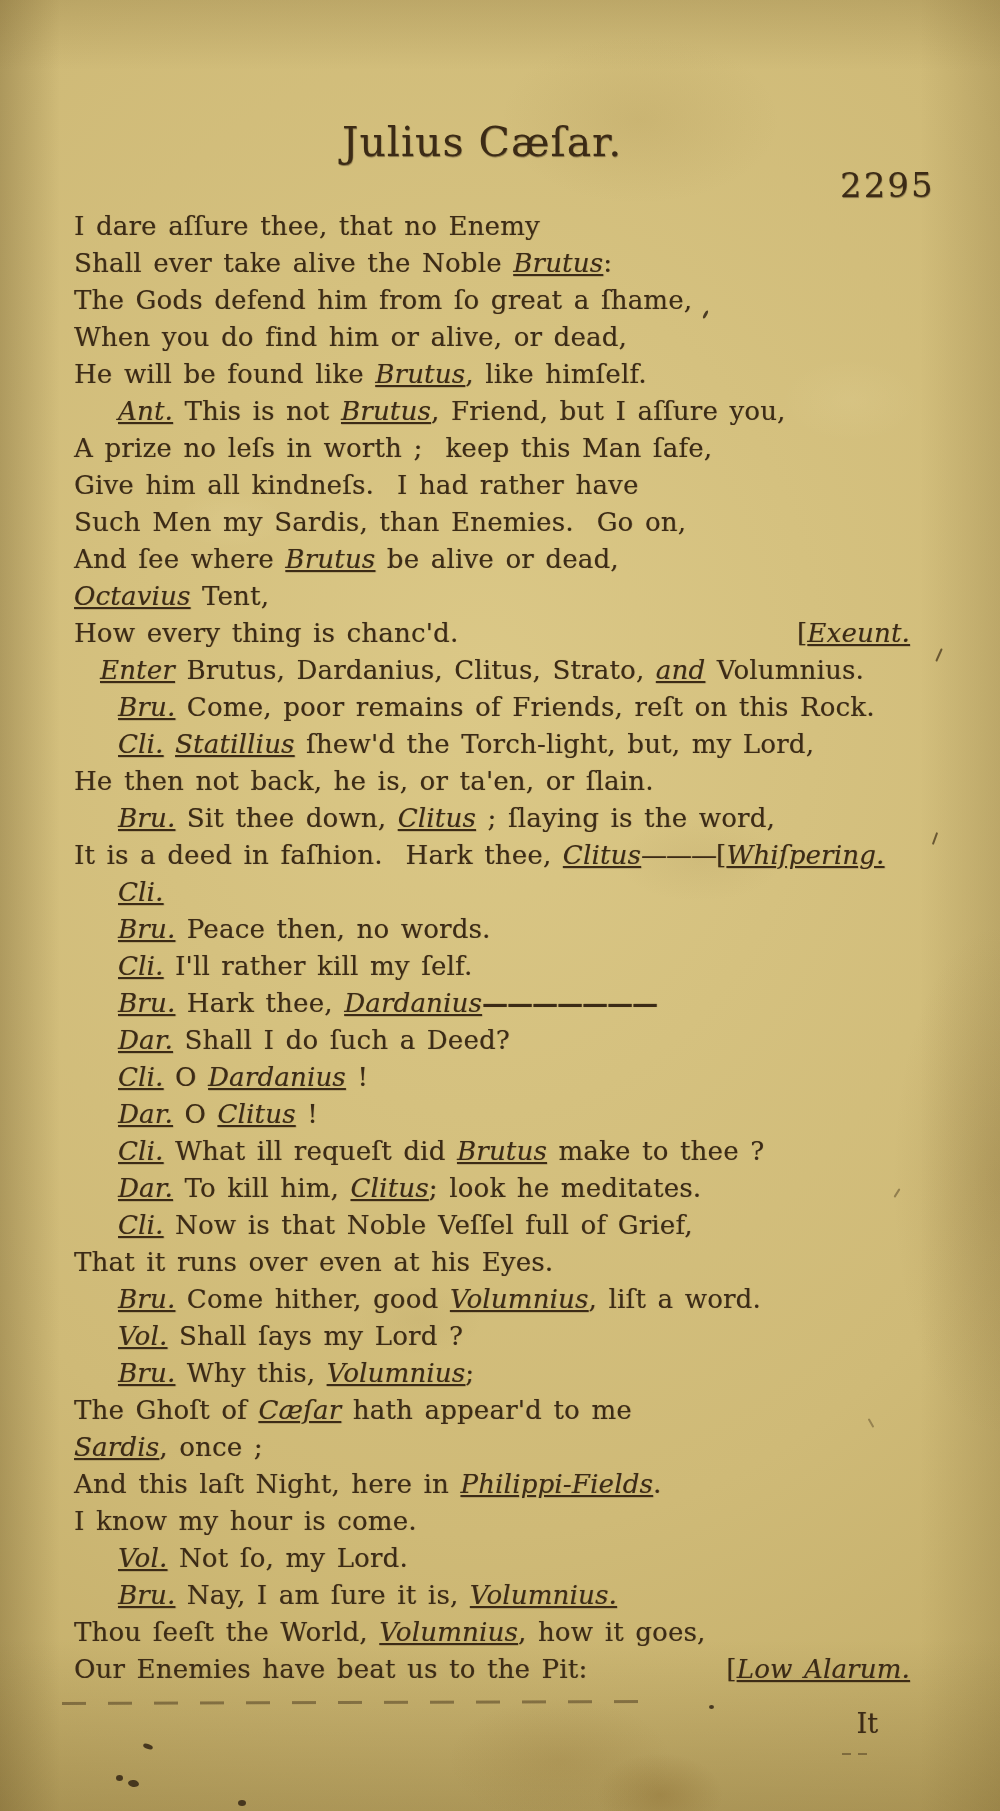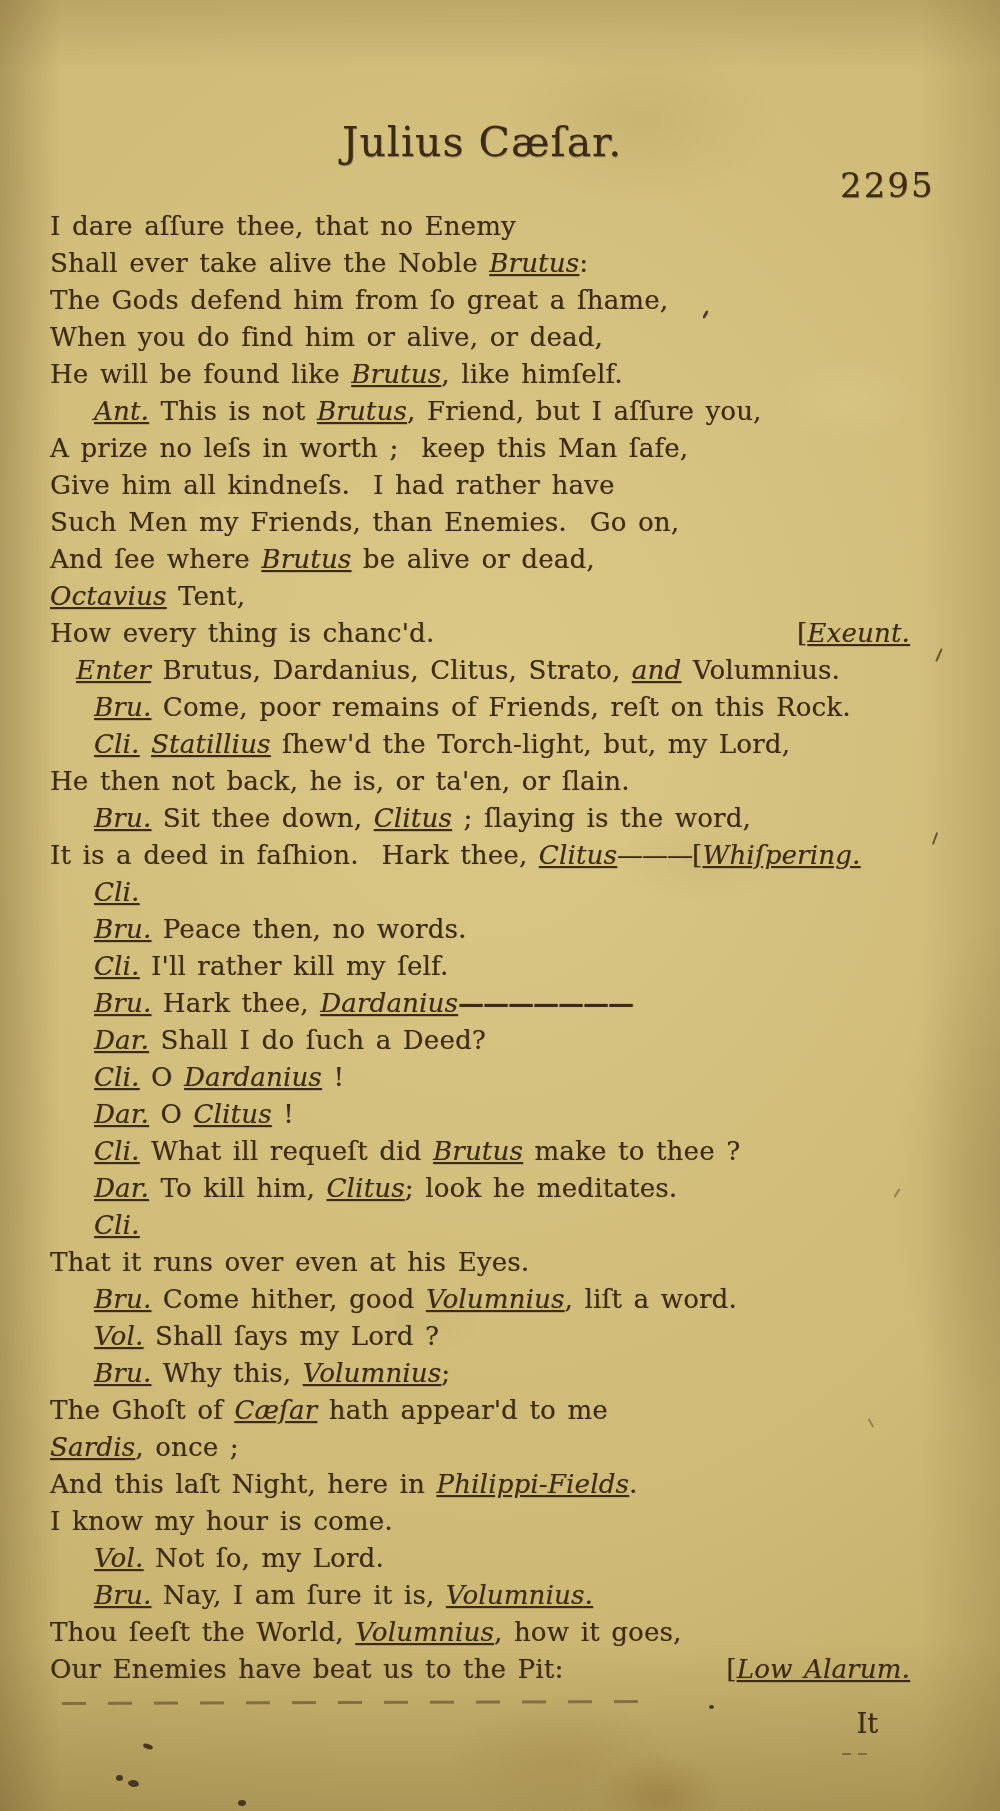--- a/index.html
+++ b/index.html
@@ -39,21 +39,21 @@
     font-size:34px;letter-spacing:2px;
     text-shadow:0.5px 0.5px 0.8px rgba(60,43,22,.5);
     margin-top:39px;
   }
   .text-block{
     position:absolute;top:208px;left:50px;width:860px;
     font-size:26px;
     word-spacing:3px;letter-spacing:0.2px;
     text-shadow:0.4px 0.4px 0.7px rgba(60,43,22,.45);
   }
-  .line{display:flex;align-items:flex-start;height:37px;line-height:37px;white-space:pre;}
+  .line{display:flex;align-items:flex-start;height:37px;line-height:37px;white-space:pre;margin-left:24px;}
   .line span{white-space:pre;}
   .ind1{padding-left:44px;}
   .ind2{padding-left:26px;}
   .it{font-style:italic;text-decoration:underline;}
   .pushright{margin-left:auto;}
   .dash{letter-spacing:-1px;}
   .rule{font-weight:bold;letter-spacing:-1px;}
   .catchword{
     position:absolute;top:1708px;right:122px;
     font-size:27px;font-weight:normal;
@@ -94,40 +94,40 @@
 
   <div class="text-block" id="lines">
       <div class="line"><span class="">I dare aſſure thee, that no Enemy</span></div>
       <div class="line"><span class="">Shall ever take alive the Noble </span><span class="it ">Brutus</span><span class="">:</span></div>
       <div class="line"><span class="">The Gods defend him from ſo great a ſhame,</span></div>
       <div class="line"><span class="">When you do find him or alive, or dead,</span></div>
       <div class="line"><span class="">He will be found like </span><span class="it ">Brutus</span><span class="">, like himſelf.</span></div>
       <div class="line ind1"><span class="it ">Ant.</span><span class=""> This is not </span><span class="it ">Brutus</span><span class="">, Friend, but I aſſure you,</span></div>
       <div class="line"><span class="">A prize no leſs in worth ;  keep this Man ſafe,</span></div>
       <div class="line"><span class="">Give him all kindneſs.  I had rather have</span></div>
-      <div class="line"><span class="">Such Men my Friends, than Enemies.  Go on,</span></div>
+      <div class="line"><span class="">Such Men my Sardis, than Enemies.  Go on,</span></div>
       <div class="line"><span class="">And ſee where </span><span class="it ">Brutus</span><span class=""> be alive or dead,</span></div>
       <div class="line"><span class="it ">Octavius</span><span class=""> Tent,</span></div>
       <div class="line"><span class="">How every thing is chanc'd.</span><span class="pushright"><span class="">[</span><span class="it ">Exeunt.</span></span></div>
       <div class="line ind2"><span class="it ">Enter</span><span class=""> Brutus, Dardanius, Clitus, Strato, </span><span class="it ">and</span><span class=""> Volumnius.</span></div>
       <div class="line ind1"><span class="it ">Bru.</span><span class=""> Come, poor remains of Friends, reſt on this Rock.</span></div>
       <div class="line ind1"><span class="it ">Cli.</span><span class=""> </span><span class="it ">Statillius</span><span class=""> ſhew'd the Torch-light, but, my Lord,</span></div>
       <div class="line"><span class="">He then not back, he is, or ta'en, or ſlain.</span></div>
       <div class="line ind1"><span class="it ">Bru.</span><span class=""> Sit thee down, </span><span class="it ">Clitus</span><span class=""> ; ſlaying is the word,</span></div>
       <div class="line"><span class="">It is a deed in faſhion.  Hark thee, </span><span class="it ">Clitus</span><span class="dash">———</span><span class="">[</span><span class="it ">Whiſpering.</span></div>
       <div class="line ind1"><span class="it ">Cli.</span></div>
       <div class="line ind1"><span class="it ">Bru.</span><span class=""> Peace then, no words.</span></div>
       <div class="line ind1"><span class="it ">Cli.</span><span class=""> I'll rather kill my ſelf.</span></div>
       <div class="line ind1"><span class="it ">Bru.</span><span class=""> Hark thee, </span><span class="it ">Dardanius</span><span class="rule">———————</span></div>
       <div class="line ind1"><span class="it ">Dar.</span><span class=""> Shall I do ſuch a Deed?</span></div>
       <div class="line ind1"><span class="it ">Cli.</span><span class=""> O </span><span class="it ">Dardanius</span><span class=""> !</span></div>
       <div class="line ind1"><span class="it ">Dar.</span><span class=""> O </span><span class="it ">Clitus</span><span class=""> !</span></div>
       <div class="line ind1"><span class="it ">Cli.</span><span class=""> What ill requeſt did </span><span class="it ">Brutus</span><span class=""> make to thee ?</span></div>
       <div class="line ind1"><span class="it ">Dar.</span><span class=""> To kill him, </span><span class="it ">Clitus</span><span class="">; look he meditates.</span></div>
-      <div class="line ind1"><span class="it ">Cli.</span></div>
+      <div class="line ind1"><span class="it ">Cli.</span><span class=""> Now is that Noble Veſſel full of Grief,</span></div>
       <div class="line"><span class="">That it runs over even at his Eyes.</span></div>
       <div class="line ind1"><span class="it ">Bru.</span><span class=""> Come hither, good </span><span class="it ">Volumnius</span><span class="">, liſt a word.</span></div>
       <div class="line ind1"><span class="it ">Vol.</span><span class=""> Shall ſays my Lord ?</span></div>
       <div class="line ind1"><span class="it ">Bru.</span><span class=""> Why this, </span><span class="it ">Volumnius</span><span class="">;</span></div>
       <div class="line"><span class="">The Ghoſt of </span><span class="it ">Cæſar</span><span class=""> hath appear'd to me</span></div>
       <div class="line"><span class="it ">Sardis</span><span class="">, once ;</span></div>
       <div class="line"><span class="">And this laſt Night, here in </span><span class="it ">Philippi-Fields</span><span class="">.</span></div>
       <div class="line"><span class="">I know my hour is come.</span></div>
       <div class="line ind1"><span class="it ">Vol.</span><span class=""> Not ſo, my Lord.</span></div>
       <div class="line ind1"><span class="it ">Bru.</span><span class=""> Nay, I am ſure it is, </span><span class="it ">Volumnius.</span></div>

